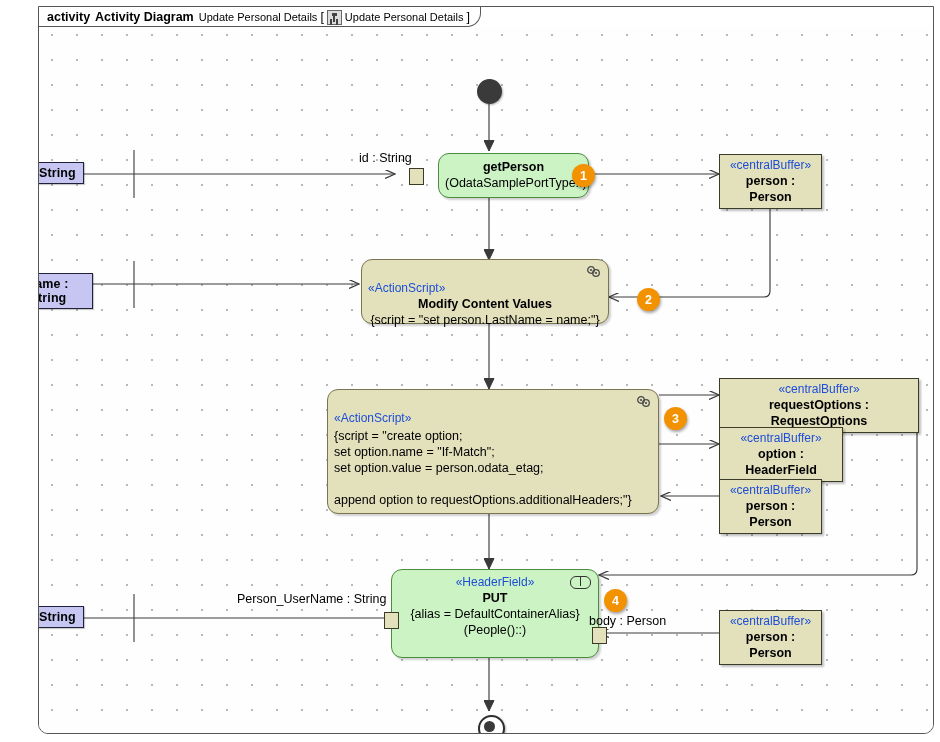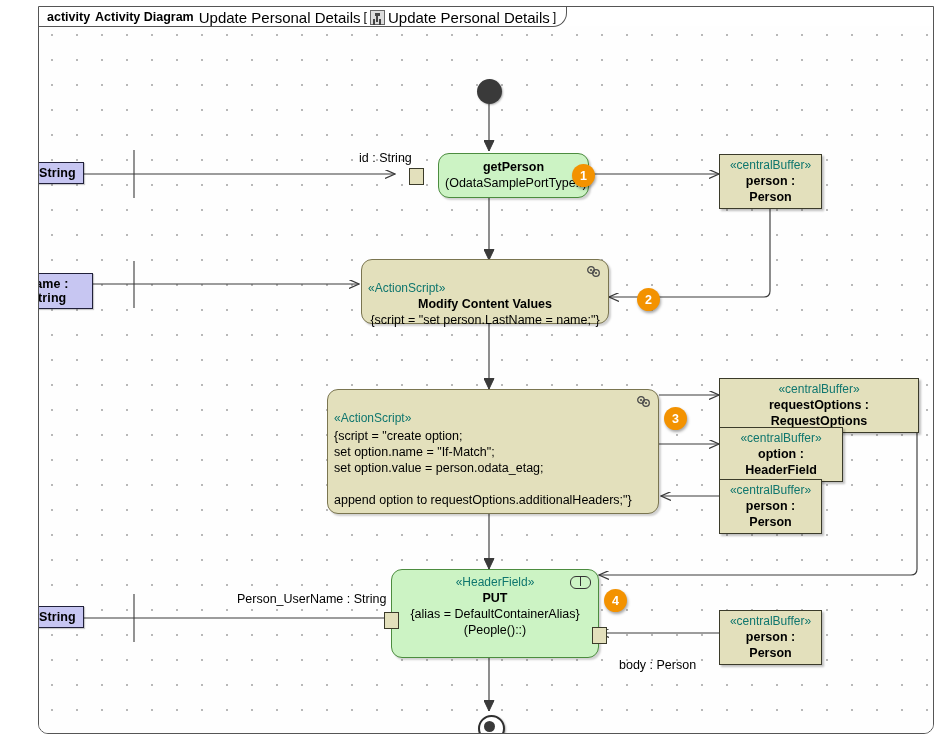--- a/index.html
+++ b/index.html
@@ -45,21 +45,21 @@
     background:#fff;
     border:1px solid #555;
     border-top:none;border-left:none;
     border-radius:0 0 14px 0;
     white-space:nowrap;
     display:flex;align-items:center;
     box-sizing:border-box;
     z-index:7;
   }
   .frame-label .kw{font-weight:bold;font-size:12.5px;margin-right:5px;}
-  .frame-label .nm{font-size:15px;}
+  .frame-label .nm{font-size:11px;}
   .frame-label .br{font-size:12.5px;margin-left:3px;}
   .mini-icon{
     display:inline-block;
     width:13px;height:13px;
     border:1px solid #666;
     background:#dcdcdc;
     margin:0 3px;
     position:relative;
     vertical-align:-2px;
   }
@@ -105,21 +105,21 @@
     background:#c7c6f2;
     border:1.2px solid #20203a;
     text-align:center;
     font-weight:bold;
     font-size:12.5px;
     letter-spacing:0.1px;
     padding:3px 6px;
     box-shadow:1px 1px 1px rgba(0,0,0,0.2);
   }
   .stereo{
-    color:#0f766e;
+    color:#1d4ed8;
     font-size:12px;
     line-height:15px;
   }
   .nname{
     font-weight:bold;
     font-size:12.5px;
     text-align:center;
     line-height:16px;
   }
   .sub{
@@ -342,21 +342,21 @@
         <div class="pin" style="left:345px;top:586px;"></div>
         <div class="pin" style="left:553px;top:601px;"></div>
         <div class="badge" style="left:565px;top:563px;">4</div>
 
         <div class="node buffer" style="left:680px;top:584px;width:103px;">
           <div class="stereo">«centralBuffer»</div>
           <div class="nname">person : Person</div>
         </div>
 
         <div class="elabel" style="left:198px;top:566px;">Person_UserName : String</div>
-        <div class="elabel" style="left:580px;top:588px;margin-top:44px;">body : Person</div>
+        <div class="elabel" style="left:550px;top:588px;">body : Person</div>
 
         <div class="final" style="left:439px;top:689px;"></div>
 
       </div>
     </div>
 
     <div class="frame-label">
       <span class="kw">activity</span>
       <span class="kw">Activity Diagram</span>
       <span class="nm">Update Personal Details</span>

